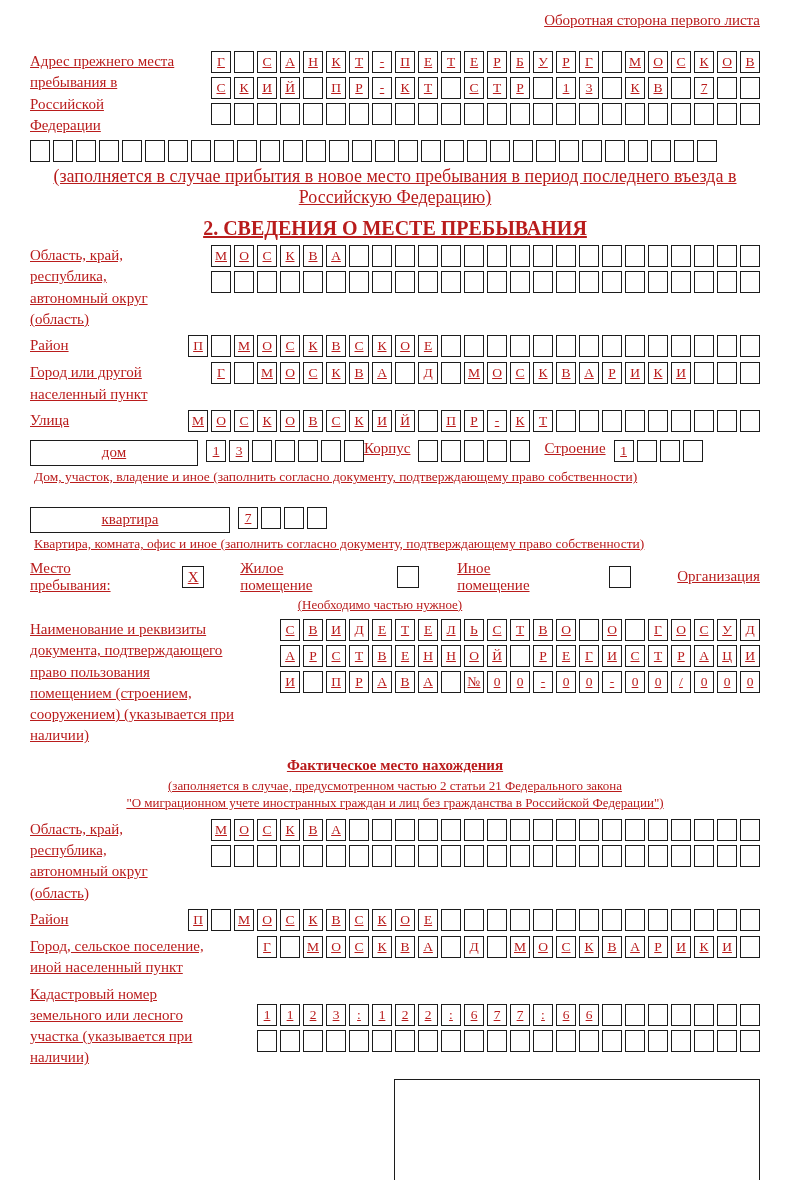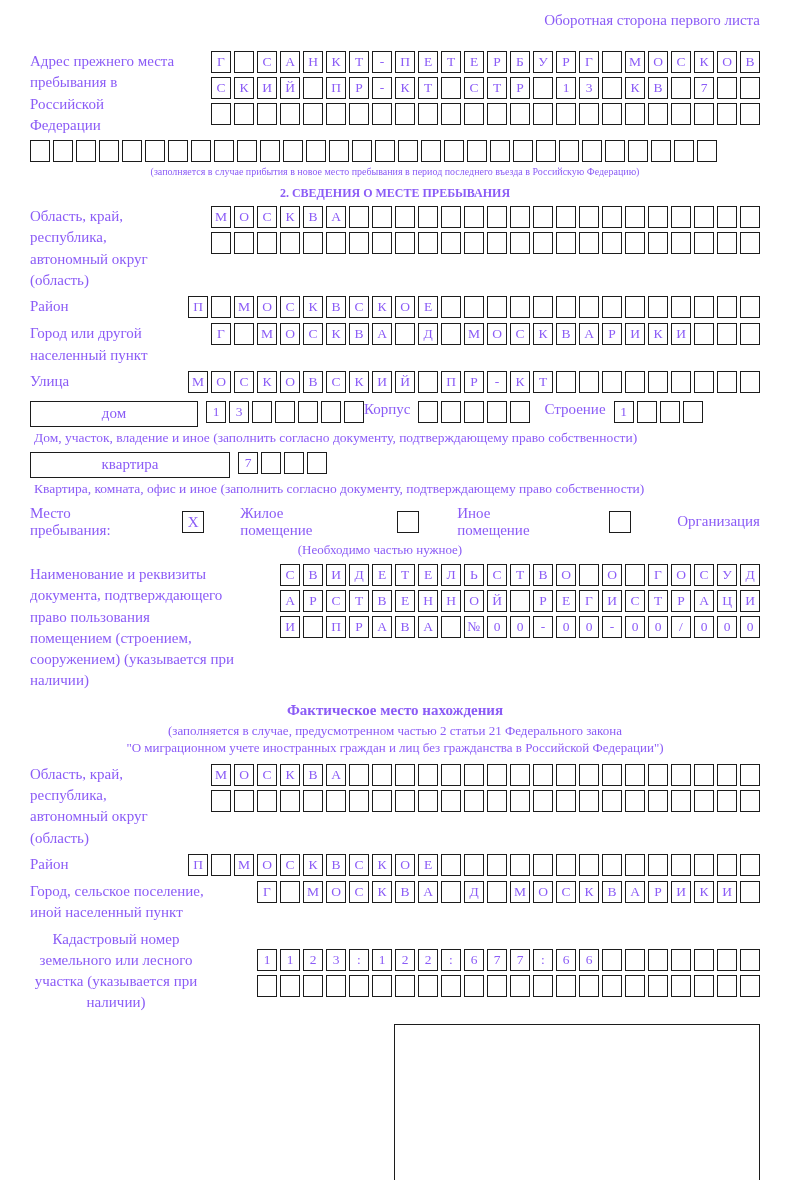--- a/index.html
+++ b/index.html
@@ -1,37 +1,37 @@
 <!DOCTYPE html>
 <html><head>
 <meta charset="utf-8">
 <style>
   * { margin:0; padding:0; box-sizing:border-box; }
   html,body { background:#fff; }
   .page {
-    width:800px; height:1180px; position:relative; background:#fff; color:#8b5cf6;
-    font-family:"Liberation Serif", serif; overflow:hidden;
+    width:800px; height:1180px; position:relative; background:#fff; color:#b91c1c;
+    font-family:"Liberation Serif", serif; overflow:hidden;text-decoration:underline;
   }
   .inner { padding:12px 40px 0 30px; }
   .hdr { text-align:right; font-size:15px; margin-bottom:22px; }
 
   .field { display:flex; align-items:flex-start; margin-top:5px; }
   .flabel { font-size:15px; line-height:1.42; flex:none; }
   .w140{width:145px;} .w130{width:130px;} .w160{width:158px;} .w70{width:70px;}
-  .w205{width:205px;} .w150{width:150px;} .w195{width:196px;} .w175{width:172px;text-align:center;}
+  .w205{width:205px;} .w150{width:150px;} .w195{width:196px;} .w175{width:172px;}
   .cellcol { margin-left:auto; display:flex; flex-direction:column; gap:4px; align-items:flex-end; }
   .cells { display:flex; gap:3px; }
   .cell {
     width:20px; height:22px; border:1.5px solid #1c1c1c; flex:none;
     text-align:center; font-size:13.5px; line-height:19px; font-family:"Liberation Serif", serif;
   }
   .fullrow { margin-top:4px; }
 
-  .cnote { font-size:10px; text-align:center; margin-top:4px; }
-  .sect { font-size:12px; font-weight:bold; text-align:center; margin:9px 0 4px 0; }
+  .cnote { font-size:18px; text-align:center; margin-top:4px; }
+  .sect { font-size:20px; font-weight:bold; text-align:center; margin:9px 0 4px 0; }
 
   .houserow { display:flex; align-items:flex-start; margin-top:8px; }
   .typebox { border:1.5px solid #1c1c1c; height:26px; line-height:23px; text-align:center; font-size:15px; flex:none; }
   .inlinelabel { font-size:15px; flex:none; }
   .lnote { font-size:13.5px; margin:3px 0 2px 4px; }
 
   .checksrow { display:flex; align-items:center; margin-top:8px; font-size:15px;gap:24px; }
   .cbox { width:22px; height:22px; border:1.5px solid #1c1c1c; flex:none; text-align:center; line-height:20px; font-size:15px; }
   .choosenote { font-size:13px; margin:3px 0 2px 205px; width:290px; text-align:center; }
 
@@ -346,21 +346,21 @@
       <div class="inlinelabel" style="margin-left:14px;">Строение</div>
       <div class="cells" style="margin-left:8px;">
           <span class="cell">1</span>
           <span class="cell"></span>
           <span class="cell"></span>
           <span class="cell"></span>
         </div>
     </div>
     <div class="lnote">Дом, участок, владение и иное (заполнить согласно документу, подтверждающему право собственности)</div>
 
-    <div class="houserow" style="margin-top:6px;">
+    <div class="houserow" style="margin-top:22px;">
       <div class="typebox" style="width:200px;">квартира</div>
       <div class="cells" style="margin-left:8px;">
           <span class="cell">7</span>
           <span class="cell"></span>
           <span class="cell"></span>
           <span class="cell"></span>
         </div>
     </div>
     <div class="lnote">Квартира, комната, офис и иное (заполнить согласно документу, подтверждающему право собственности)</div>
 

